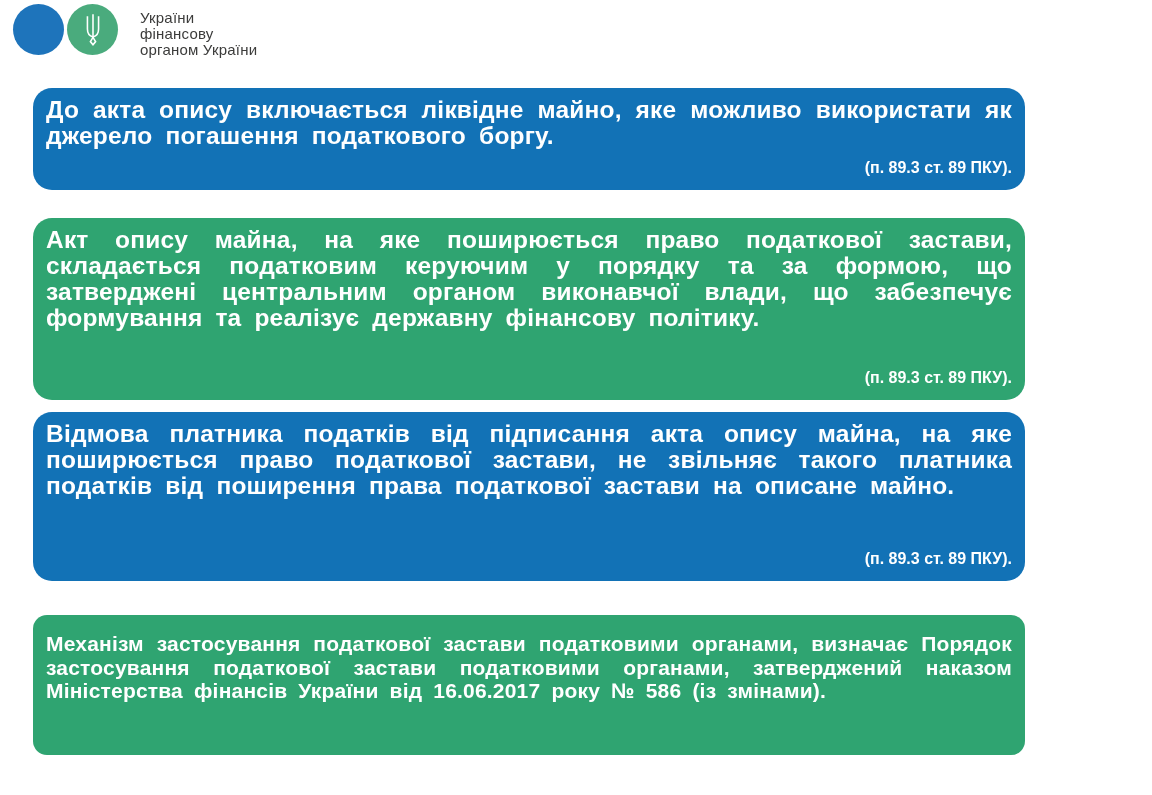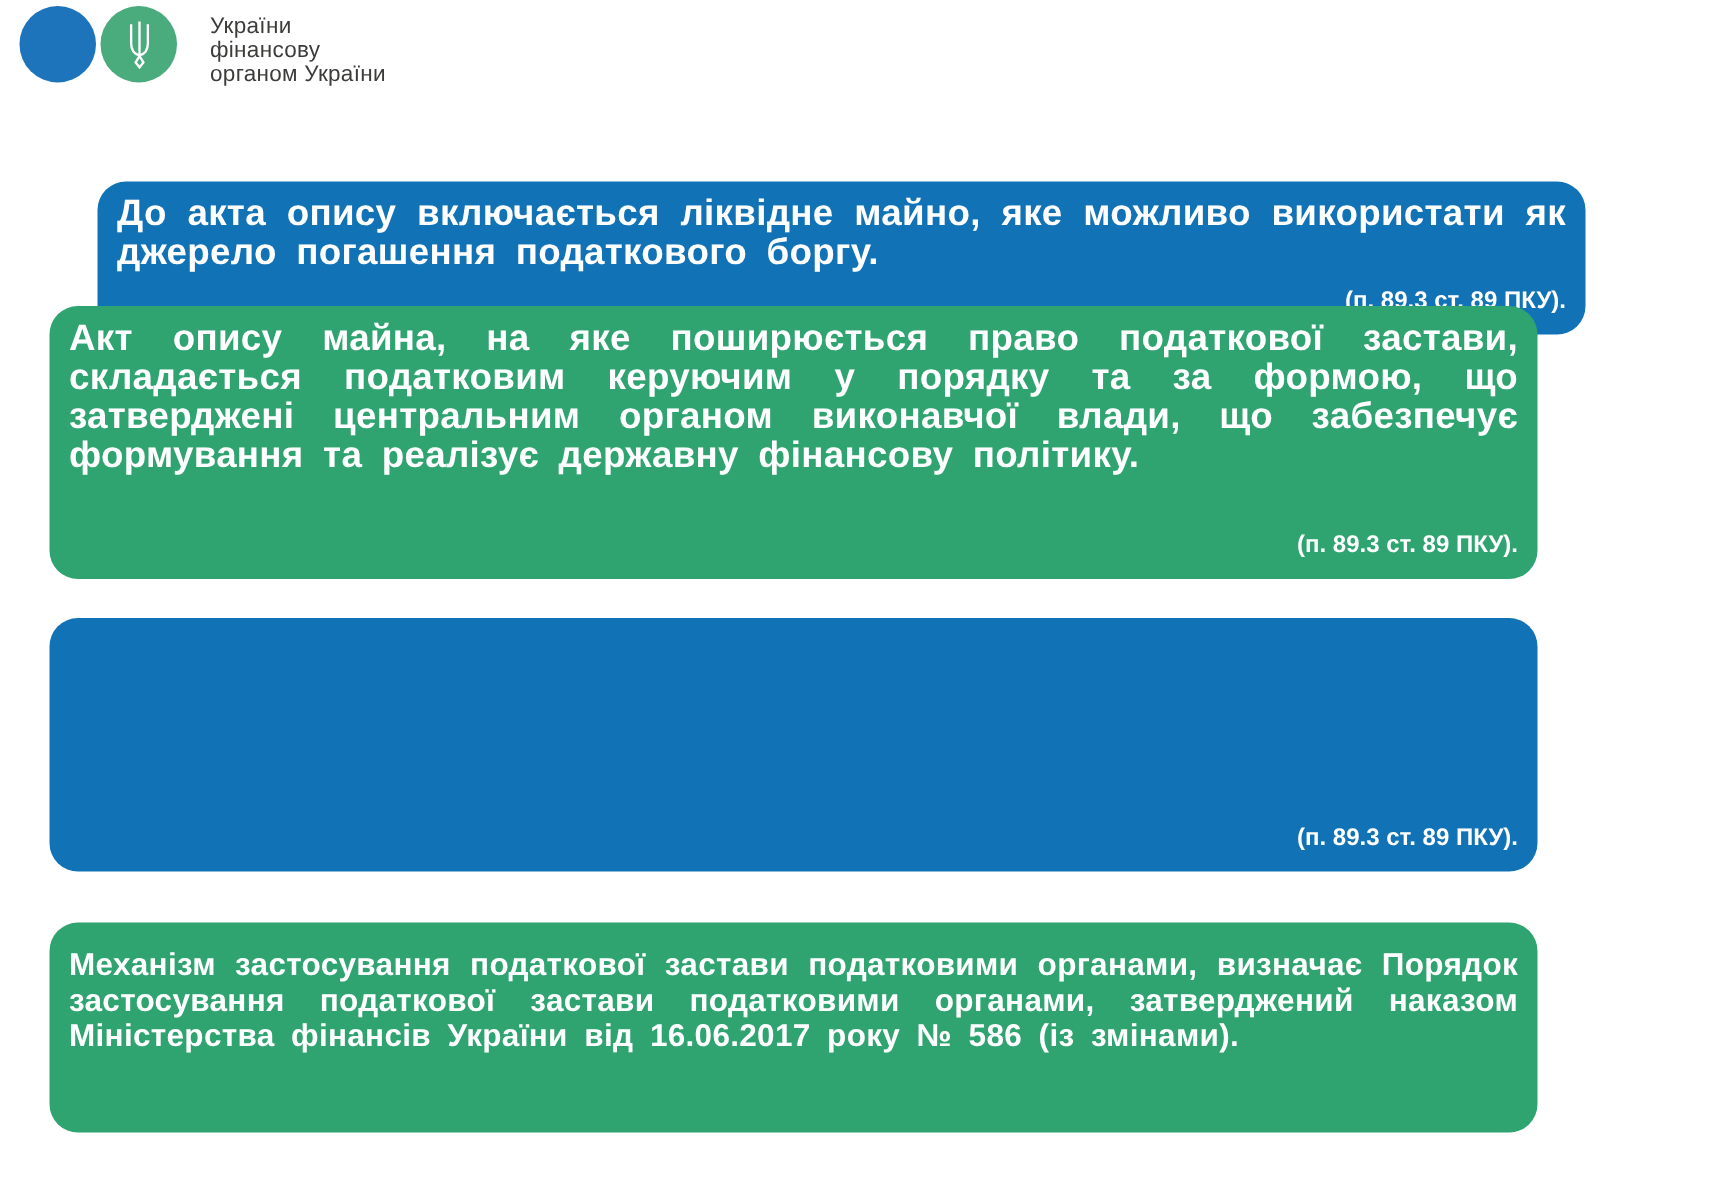--- a/index.html
+++ b/index.html
@@ -51,24 +51,24 @@
   .box-cite {
     margin: 2px 0 0 auto;
     color: #ffffff;
     font-weight: bold;
     font-size: 16px; line-height: 26px;
     text-align: right;
     margin-top: auto;
     white-space: nowrap;
   }
 
-  #box1 { top: 121px; height: 102px; margin-left: 32px; }
-  #box2 { top: 204px; height: 182px; align-items: flex-end; }
+  #box1 { top: 88px; height: 102px; }
+  #box2 { top: 218px; height: 182px; align-items: flex-end; }
   #box3 { top: 412px; height: 169px; }
-  #box4 { top: 615px; height: 140px; padding-top: 17px; }
+  #box4 { top: 615px; height: 140px; padding-top: 17px; border-radius: 14px; }
   #box4 .box-body { font-size: 21px; line-height: 23.5px; word-spacing: 5px; }
 </style>
 </head>
 <body>
 
 <header class="logo">
   <span class="circle circle--blue"></span>
   <span class="circle circle--green">
     <svg width="26" height="34" viewBox="0 0 28 36" fill="none" stroke="#ffffff" stroke-width="1.7" stroke-linecap="square">
       <path d="M14 2 V25"></path>
@@ -88,18 +88,19 @@
   <p class="box-body">До акта опису включається ліквідне майно, яке можливо використати як джерело погашення податкового боргу.</p>
   <p class="box-cite">(п. 89.3 ст. 89 ПКУ).</p>
 </section>
 
 <section id="box2" class="box box--green">
   <p class="box-body">Акт опису майна, на яке поширюється право податкової застави, складається податковим керуючим у порядку та за формою, що затверджені центральним органом виконавчої влади, що забезпечує формування та реалізує державну фінансову політику.</p>
   <p class="box-cite">(п. 89.3 ст. 89 ПКУ).</p>
 </section>
 
 <section id="box3" class="box box--blue">
+  <p class="box-body">Відмова платника податків від підписання акта опису майна, на яке поширюється право податкової застави, не звільняє такого платника податків від поширення права податкової застави на описане майно.</p>
   <p class="box-cite">(п. 89.3 ст. 89 ПКУ).</p>
 </section>
 
 <section id="box4" class="box box--green">
   <p class="box-body">Механізм застосування податкової застави податковими органами, визначає Порядок застосування податкової застави податковими органами, затверджений наказом Міністерства фінансів України від 16.06.2017 року № 586 (із змінами).</p>
 </section>
 
 </body></html>

